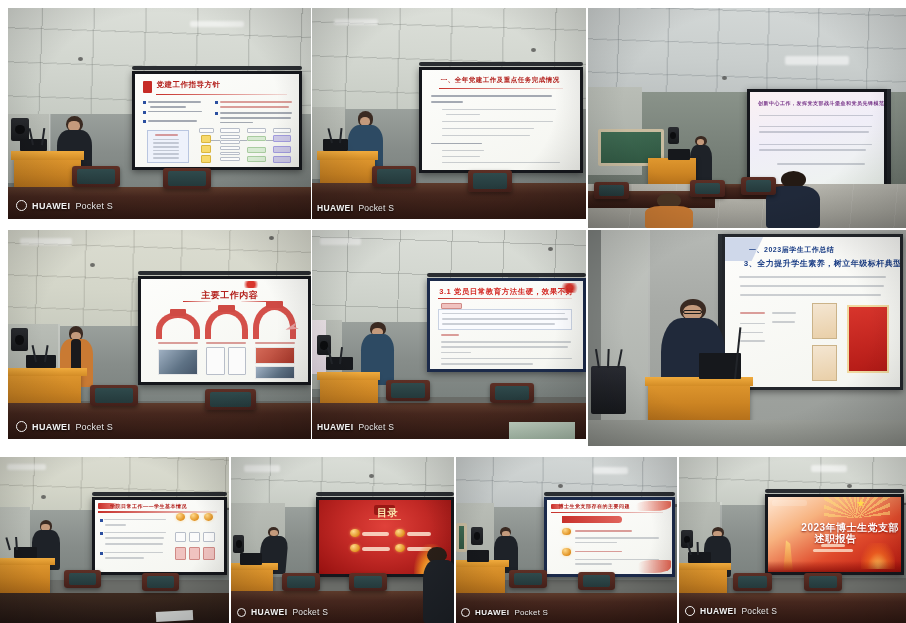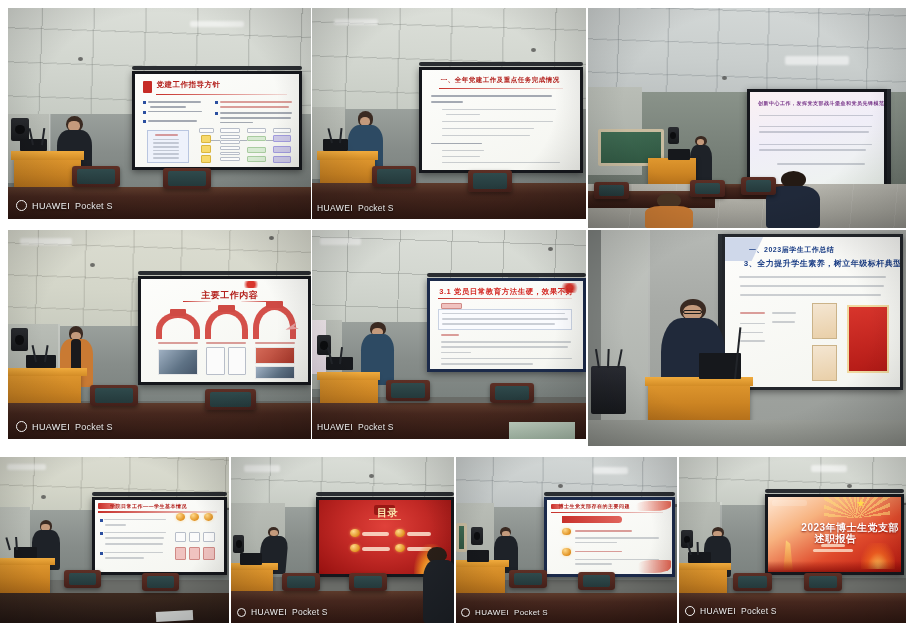--- a/index.html
+++ b/index.html
@@ -284,21 +284,21 @@
     color:#f2f2f2;
     text-shadow:0 1px 2px rgba(0,0,0,.8);
     white-space:nowrap;
     pointer-events:none;
   }
   .wm-ring {
     width:11px;height:11px;border-radius:50%;
     border:1.6px solid #f2f2f2;
     flex:0 0 auto;
   }
-  .wm-brand { font-weight:normal; letter-spacing:.4px; }
+  .wm-brand { font-weight:bold; letter-spacing:.4px; }
   .wm-model { font-weight:normal; letter-spacing:.2px; opacity:.95; }
   .vig { position:absolute; inset:0;
          background:radial-gradient(ellipse at 50% 45%, rgba(0,0,0,0) 55%, rgba(0,0,0,.22) 100%);
          pointer-events:none; }
 </style>
 </head>
 <body>
 
 <div id="collage">
 

